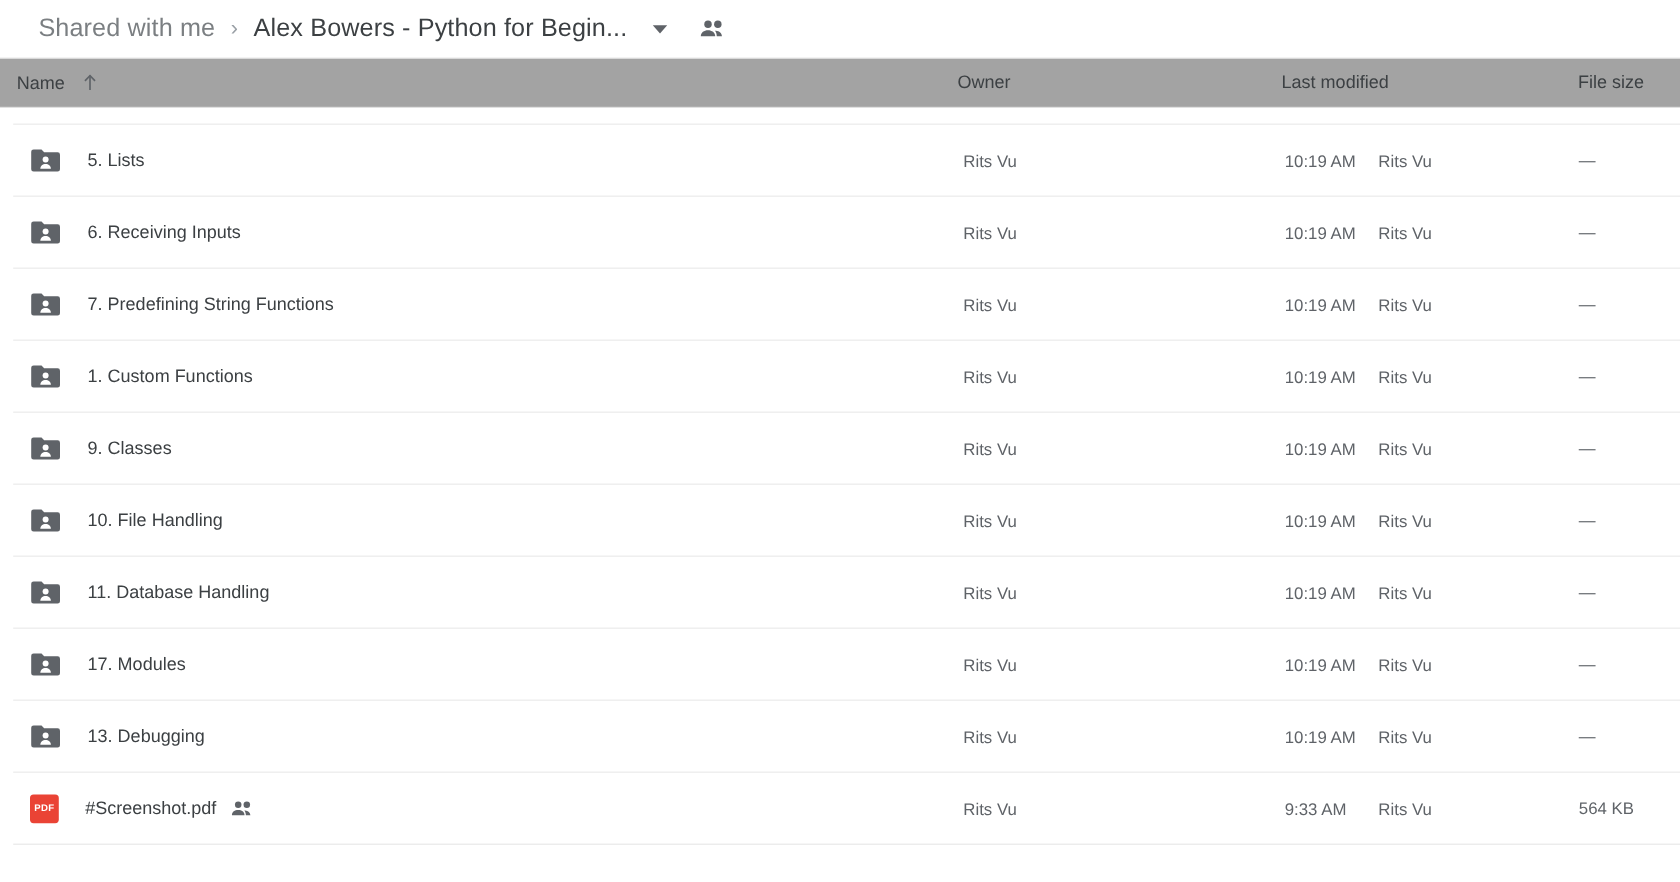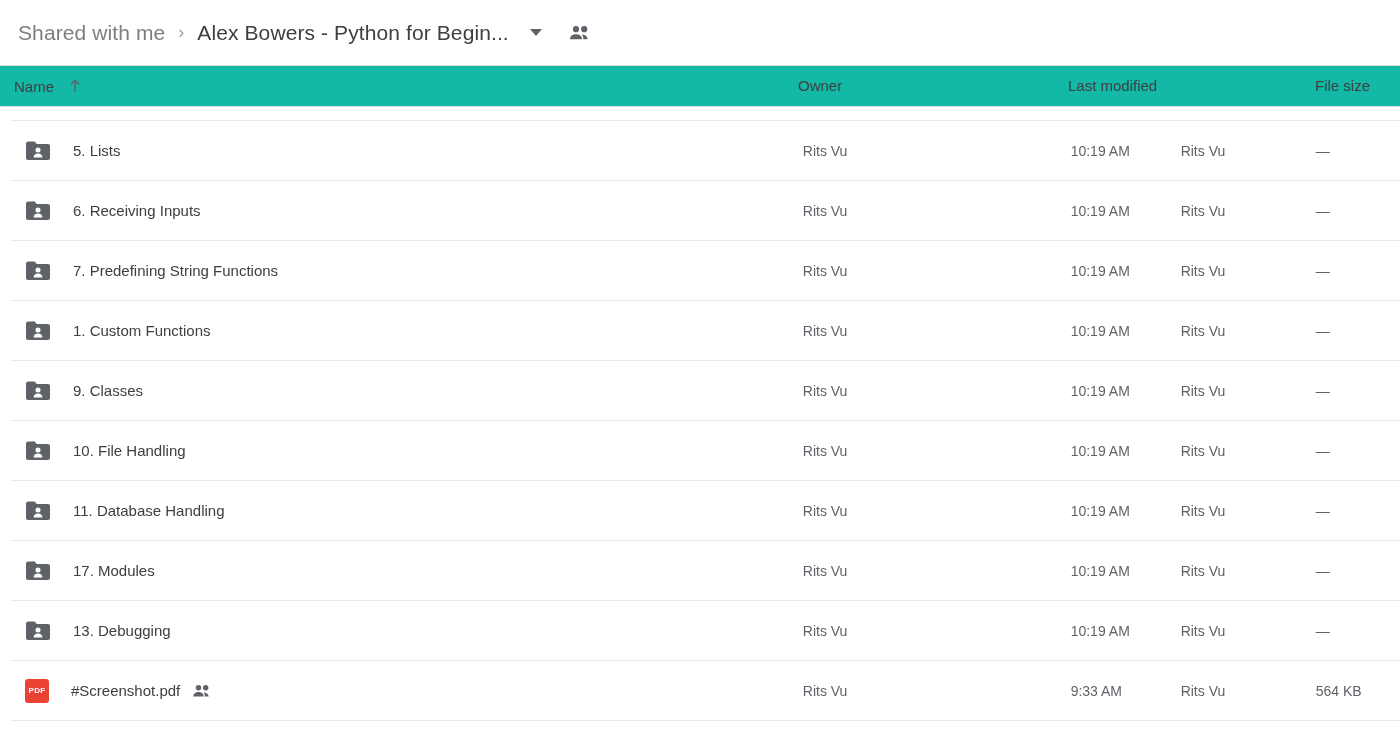--- a/index.html
+++ b/index.html
@@ -7,24 +7,24 @@
   html, body {
     width: 1400px;
     height: 735px;
     background: #ffffff;
     font-family: "Liberation Sans", sans-serif;
     overflow: hidden;
   }
 
   
   .breadcrumb-bar {
-    height: 66px;
-    display: flex;
-    align-items: center;
-    padding-left: 18px;
+    height: 49px;
+    display: flex;
+    align-items: center;
+    padding-left: 32px;
     border-bottom: 1px solid #e0e0e0;
     background: #ffffff;
   }
   .crumb {
     font-size: 21px;
     letter-spacing: 0.1px;
     white-space: nowrap;
   }
   .crumb-parent { color: #7b7f82; }
   .crumb-current { color: #3c4043; }
@@ -57,21 +57,21 @@
     align-items: center;
     justify-content: center;
   }
 
   
   .col-header {
     height: 41px;
     display: flex;
     align-items: center;
     border-bottom: 1px solid #e0e0e0;
-    background: #14b8a6;
+    background: #a3a3a3;
   }
   .col-header .cell {
     font-size: 15px;
     color: #3c4043;
     font-weight: 500;
   }
 
   
   .c-name     { width: 798px; padding-left: 14px; display: flex; align-items: center; }
   .c-owner    { width: 270px; }
@@ -109,21 +109,21 @@
     font-size: 15px;
     color: #3c4043;
     margin-left: 22px;
     white-space: nowrap;
   }
   .cell-text {
     font-size: 14px;
     color: #5f6368;
   }
   .c-owner .cell-text { display: block; }
-  .mod-wrap { display: flex; gap: 32px; }
+  .mod-wrap { display: flex; }
   .mod-time { width: 78px; }
   .size-dash { color: #5f6368; font-size: 14px; }
 
   
   .icon-folder {
     width: 26px;
     height: 22px;
     flex: 0 0 26px;
     position: relative;
   }

